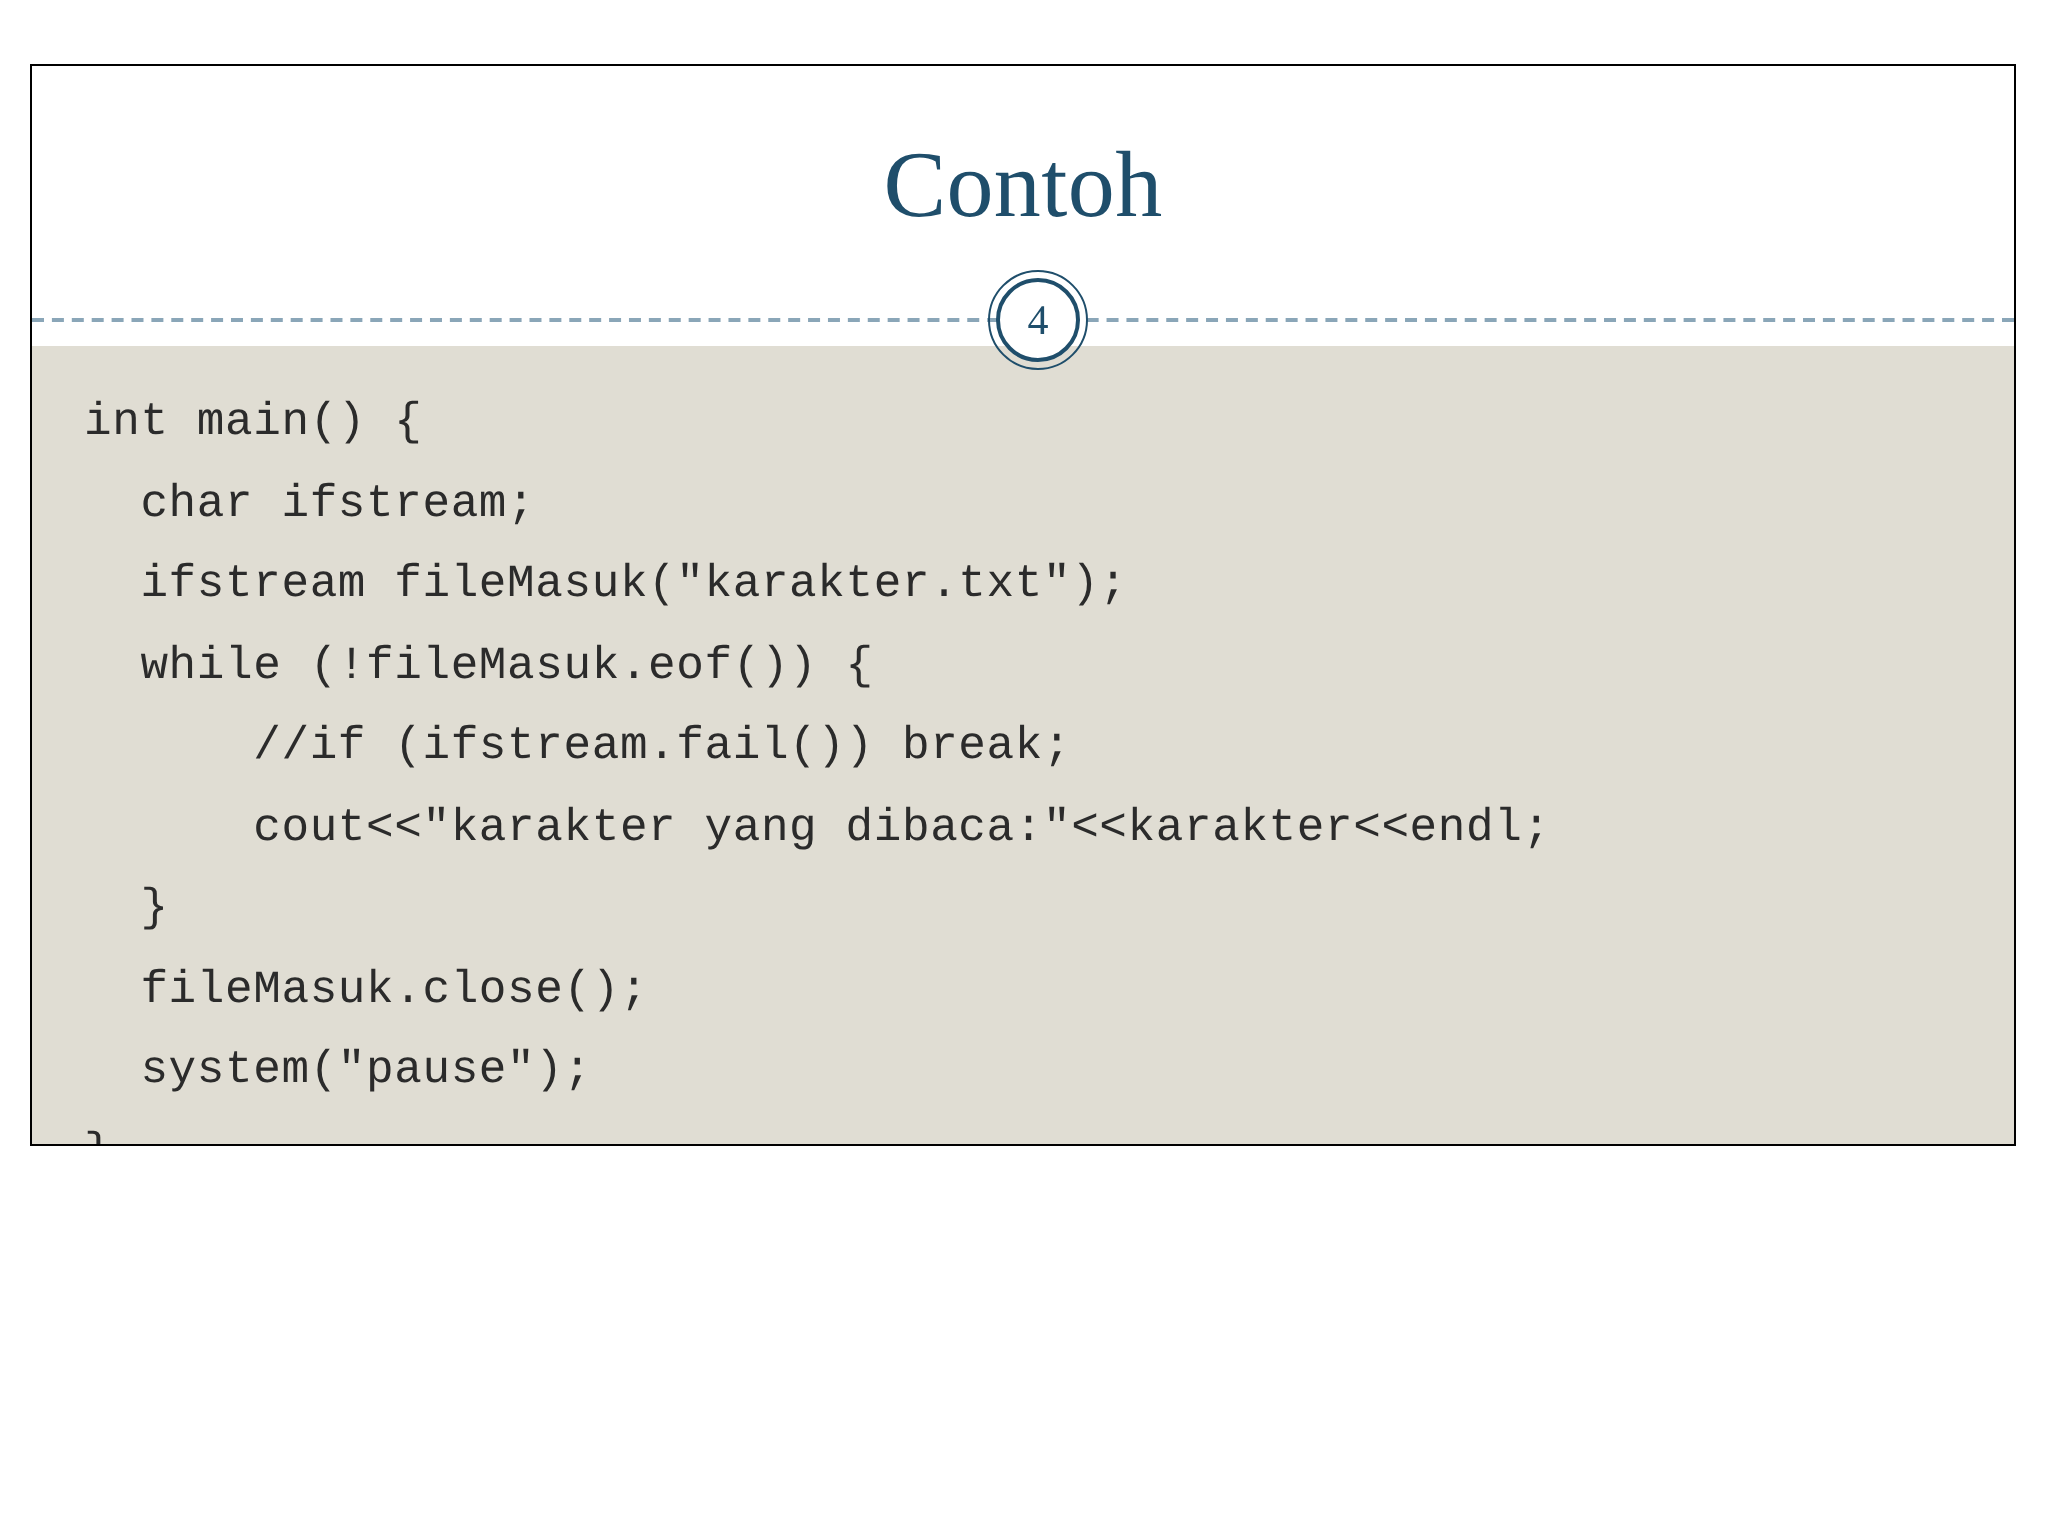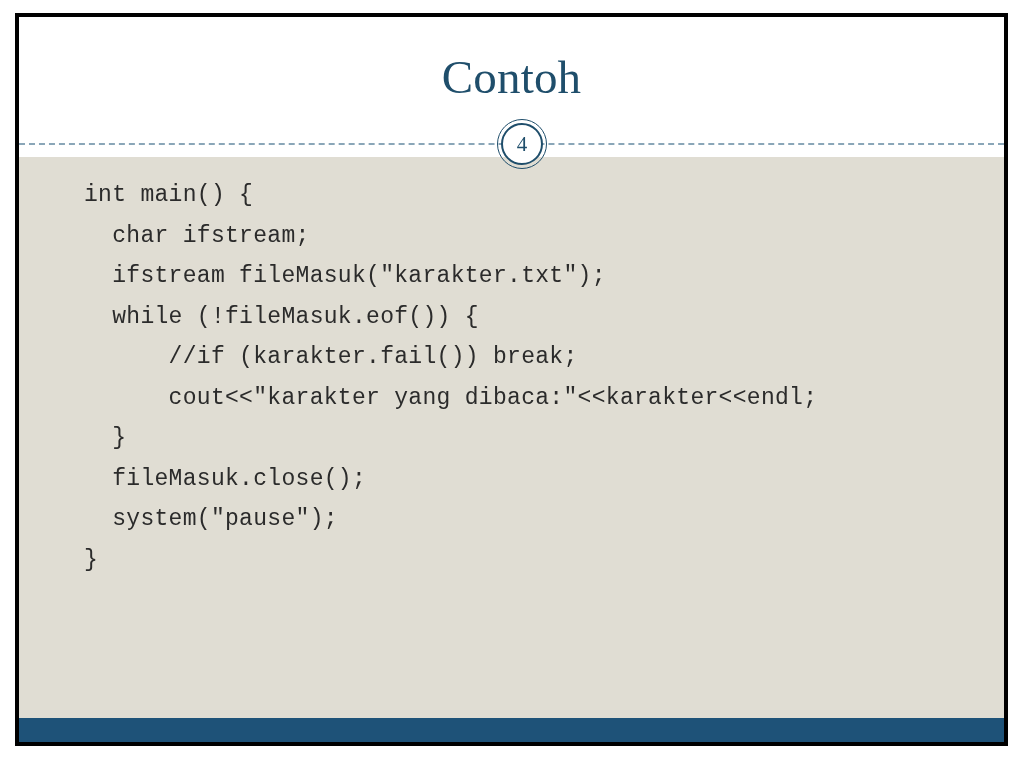--- a/index.html
+++ b/index.html
@@ -12,24 +12,24 @@
     width: 1024px;
     height: 768px;
     font-family: "Liberation Sans", sans-serif;
     overflow: hidden;
   }
 
   
   .slide {
     position: absolute;
     left: 15px;
-    top: 13px;
+    top: 32px;
     width: 993px;
-    height: 733px;
-    border: 4px solid #000000;
+    height: 541px;
+    border: 1px solid #000000;
     box-sizing: border-box;
     background: #ffffff;
     overflow: hidden;
   }
 
   
   .header {
     position: absolute;
     left: 0;
     top: 0;
@@ -122,21 +122,20 @@
     top: 18px;
     right: 10px;
   }
   .code-line {
     font-family: "Liberation Mono", "DejaVu Sans Mono", monospace;
     font-size: 23px;
     line-height: 40.5px;
     color: #2b2b2b;
     white-space: pre;
     letter-spacing: 0.3px;
-    margin-left: 39px;
   }
 
   
   .footer-bar {
     position: absolute;
     left: 0;
     top: 701px;
     width: 100%;
     height: 30px;
     background: #1e5278;
@@ -158,21 +157,21 @@
     <div class="ring-inner"></div>
     <div class="badge-num">4</div>
   </div>
 
   <div class="body-area">
     <div class="code-block">
         <div class="code-line">int main() {</div>
         <div class="code-line">  char ifstream;</div>
         <div class="code-line">  ifstream fileMasuk("karakter.txt");</div>
         <div class="code-line">  while (!fileMasuk.eof()) {</div>
-        <div class="code-line">      //if (karakter.fail()) break;</div>
+        <div class="code-line">      //if (ifstream.fail()) break;</div>
         <div class="code-line">      cout&lt;&lt;"karakter yang dibaca:"&lt;&lt;karakter&lt;&lt;endl;</div>
         <div class="code-line">  }</div>
         <div class="code-line">  fileMasuk.close();</div>
         <div class="code-line">  system("pause");</div>
         <div class="code-line">}</div>
       </div>
   </div>
 
   <div class="footer-bar"></div>
 

